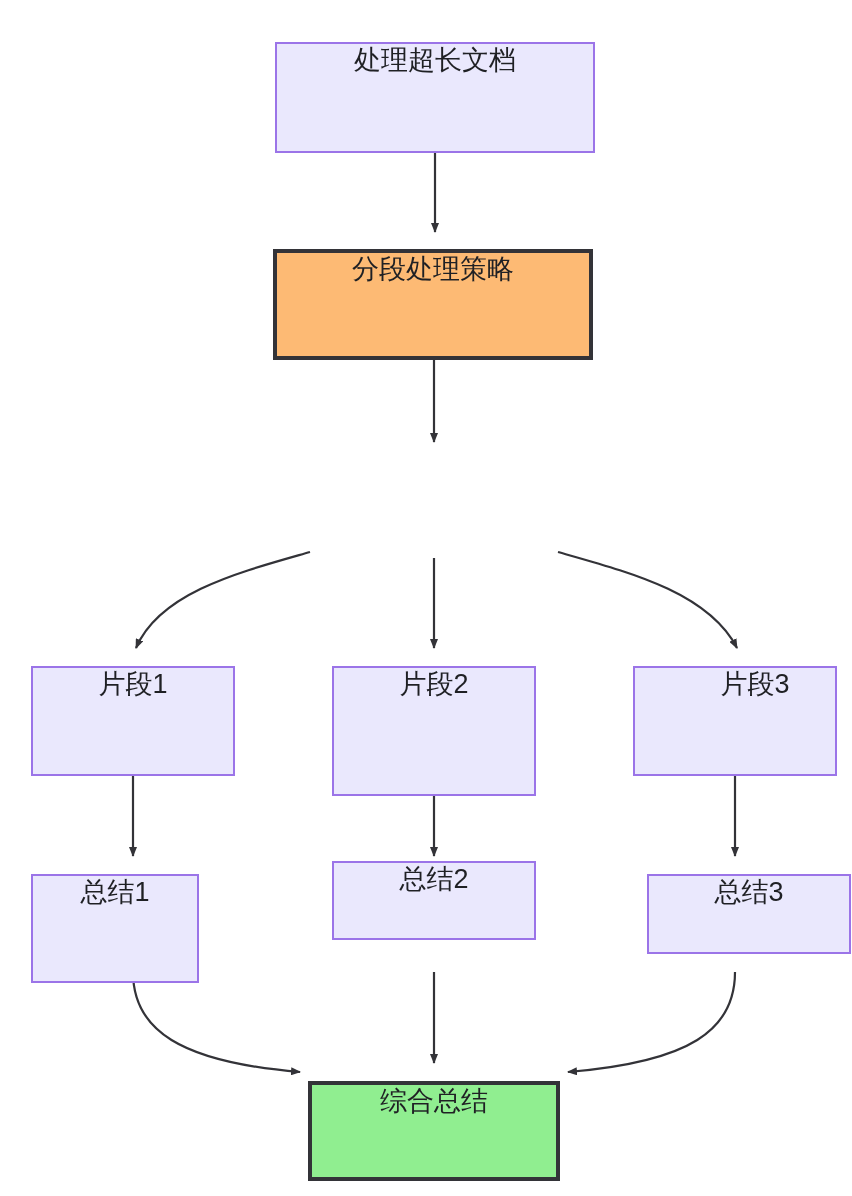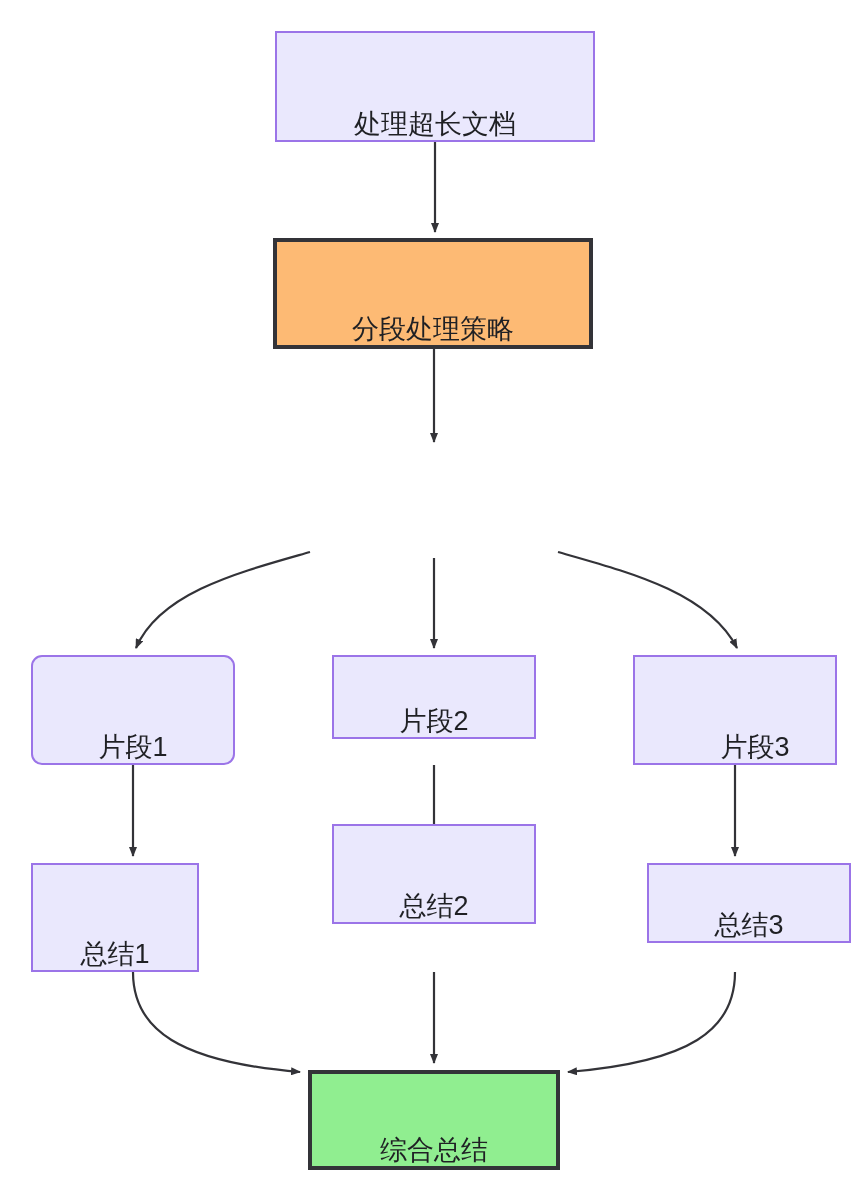--- a/index.html
+++ b/index.html
@@ -22,24 +22,25 @@
     left: 0;
     top: 0;
     width: 852px;
     height: 1196px;
     pointer-events: none;
   }
   .node {
     position: absolute;
     box-sizing: border-box;
     display: flex;
-    align-items: flex-end;
+    align-items: flex-start;
     justify-content: center;
     text-align: center;
     line-height: 1.2;
+    margin-top: 11px;
   }
   .node-label {
     display: block;
     white-space: nowrap;
   }
   
   .style-default {
     background: #eae8fd;
     border: 2px solid #9b74e8;
     color: #1f2024;
@@ -97,37 +98,37 @@
 
   <div class="node style-default" style="left:275px; top:31px; width:320px; height:111px;">
     <span class="node-label">处理超长文档</span>
   </div>
 
   <div class="node style-highlight" style="left:273px; top:238px; width:320px; height:111px;">
     <span class="node-label">分段处理策略</span>
   </div>
 
 
-  <div class="node style-default" style="left:31px; top:655px; width:204px; height:110px;border-radius:11px;">
+  <div class="node style-default" style="left:31px; top:655px; width:204px; height:110px;">
     <span class="node-label">片段1</span>
   </div>
 
-  <div class="node style-default" style="left:332px; top:655px; width:204px; height:84px;">
+  <div class="node style-default" style="left:332px; top:655px; width:204px; height:130px;">
     <span class="node-label">片段2</span>
   </div>
 
   <div class="node style-default" style="left:633px; top:655px; width:204px; height:110px;padding-left:40px;">
     <span class="node-label">片段3</span>
   </div>
 
   <div class="node style-default" style="left:31px; top:863px; width:168px; height:109px;">
     <span class="node-label">总结1</span>
   </div>
 
-  <div class="node style-default" style="left:332px; top:824px; width:204px; height:100px;">
+  <div class="node style-default" style="left:332px; top:850px; width:204px; height:79px;">
     <span class="node-label">总结2</span>
   </div>
 
   <div class="node style-default" style="left:647px; top:863px; width:204px; height:80px;">
     <span class="node-label">总结3</span>
   </div>
 
   <div class="node style-result" style="left:308px; top:1070px; width:252px; height:100px;">
     <span class="node-label">综合总结</span>
   </div>

